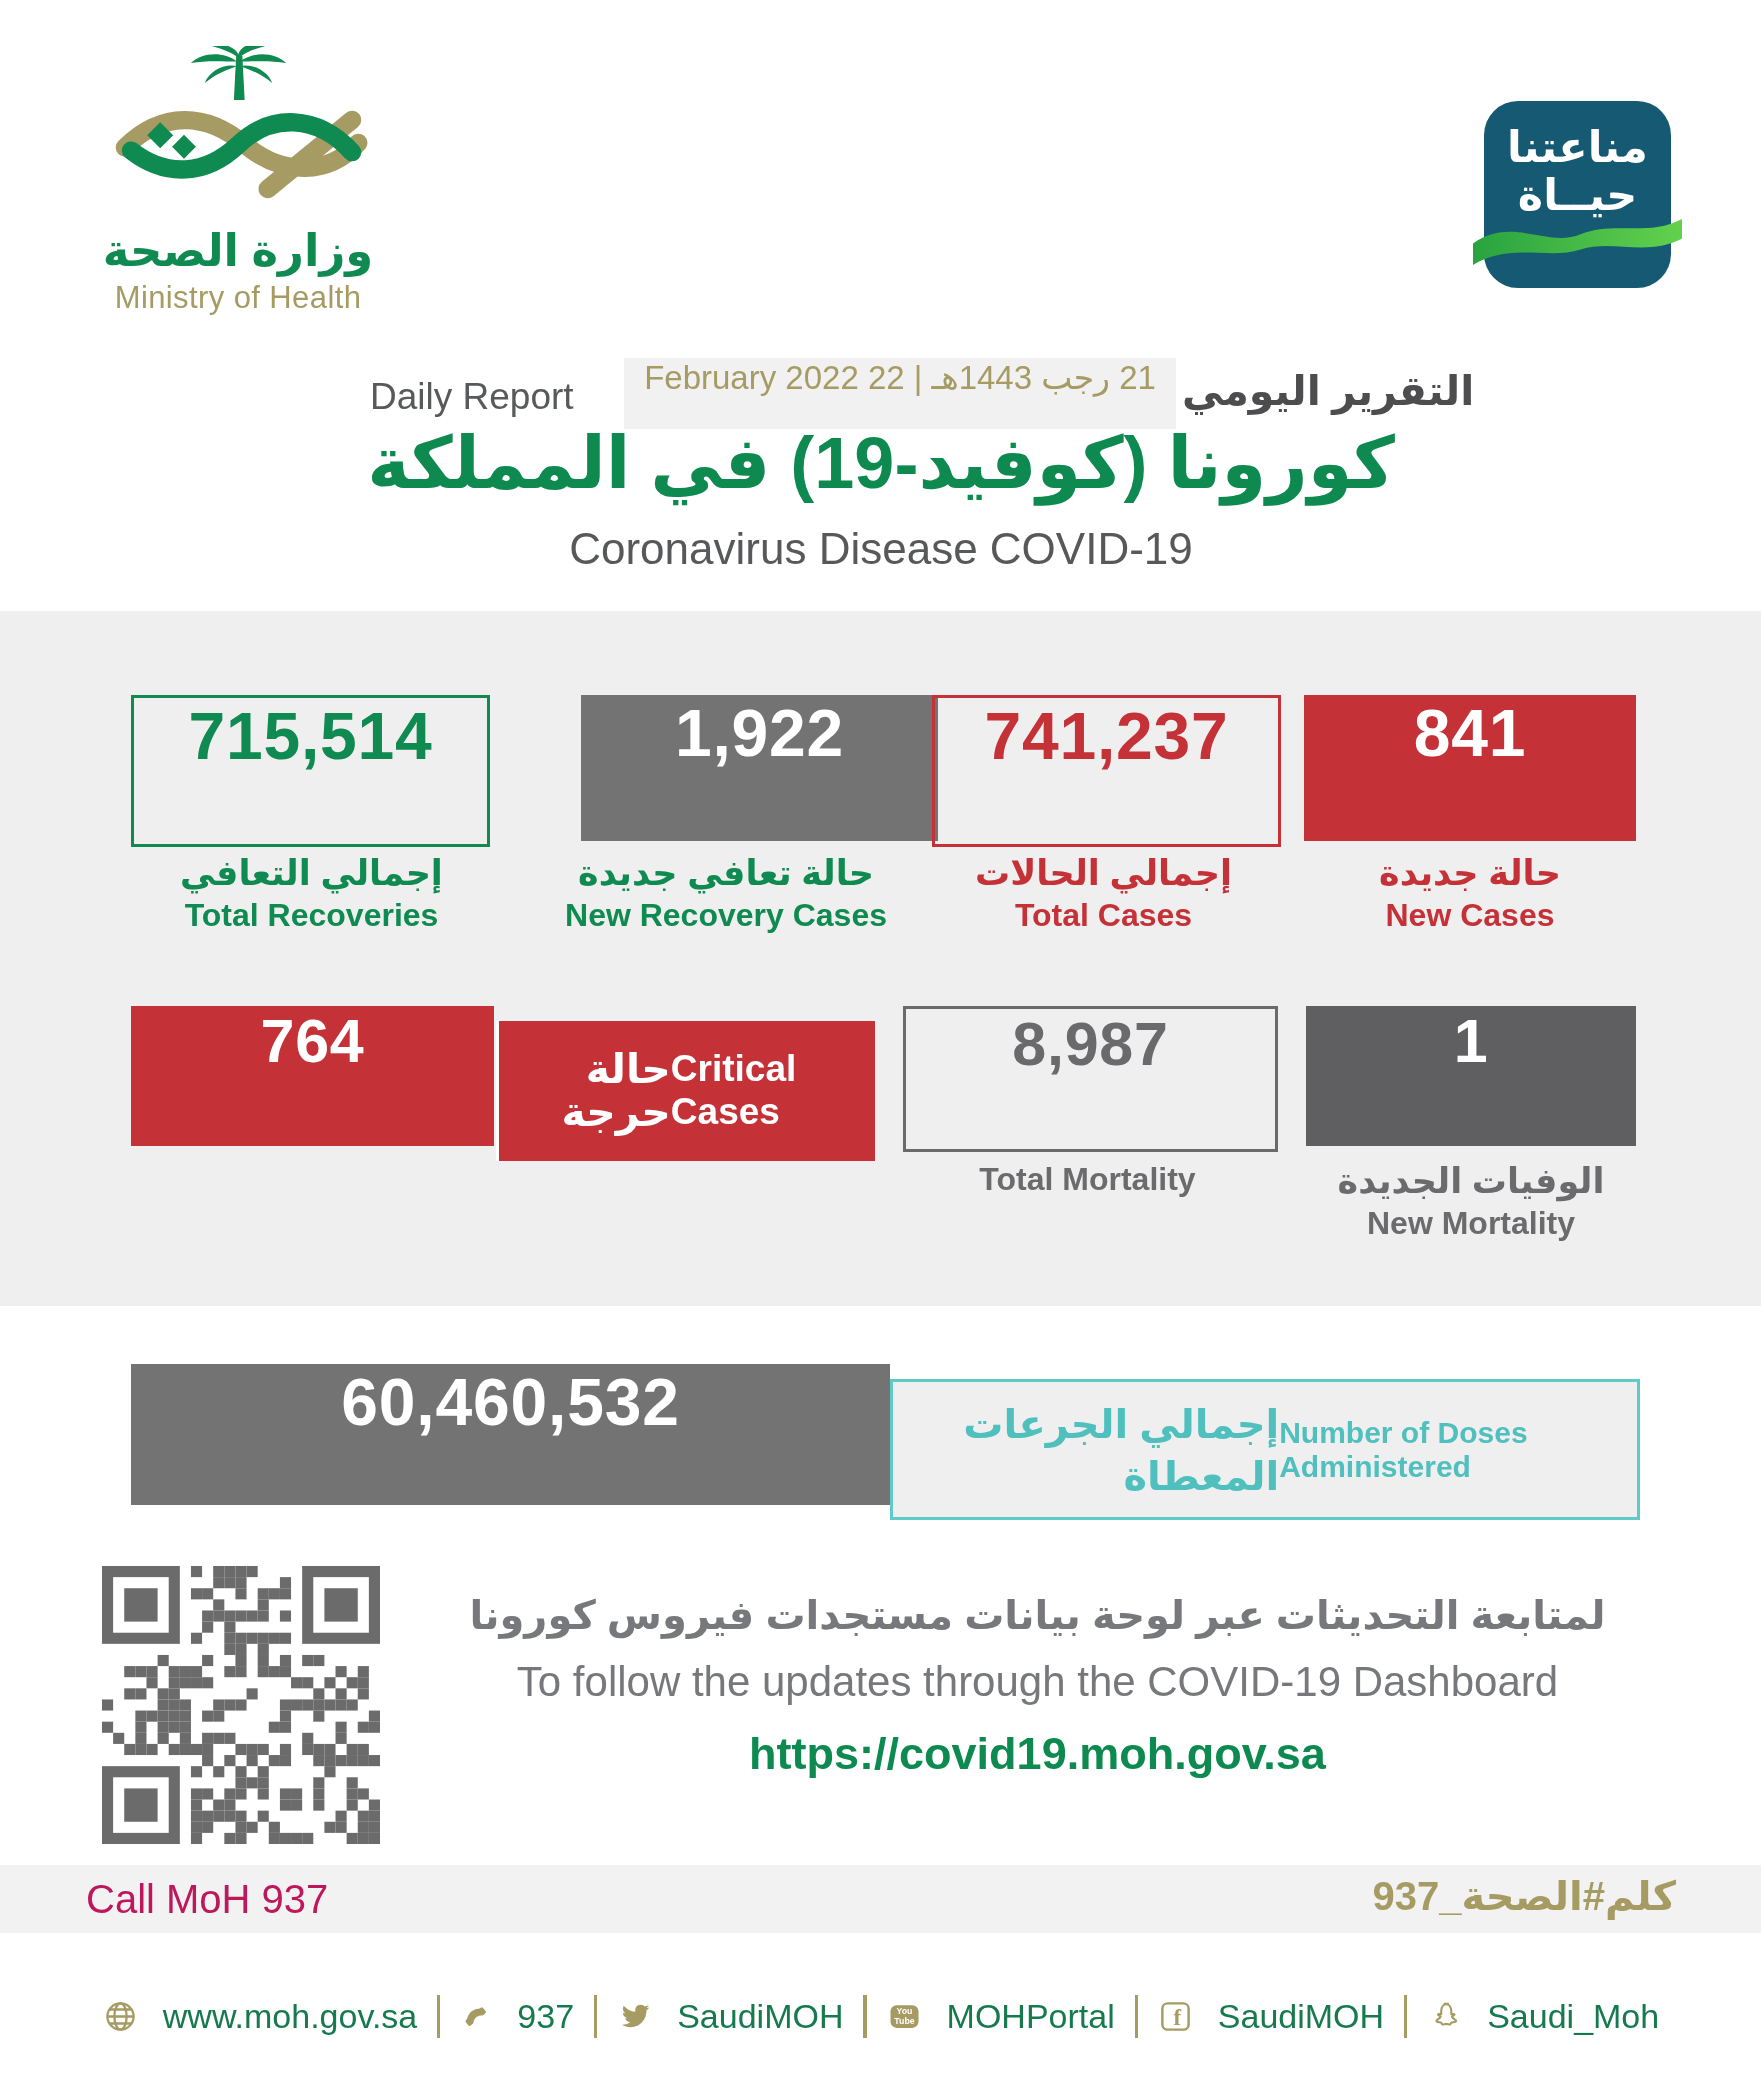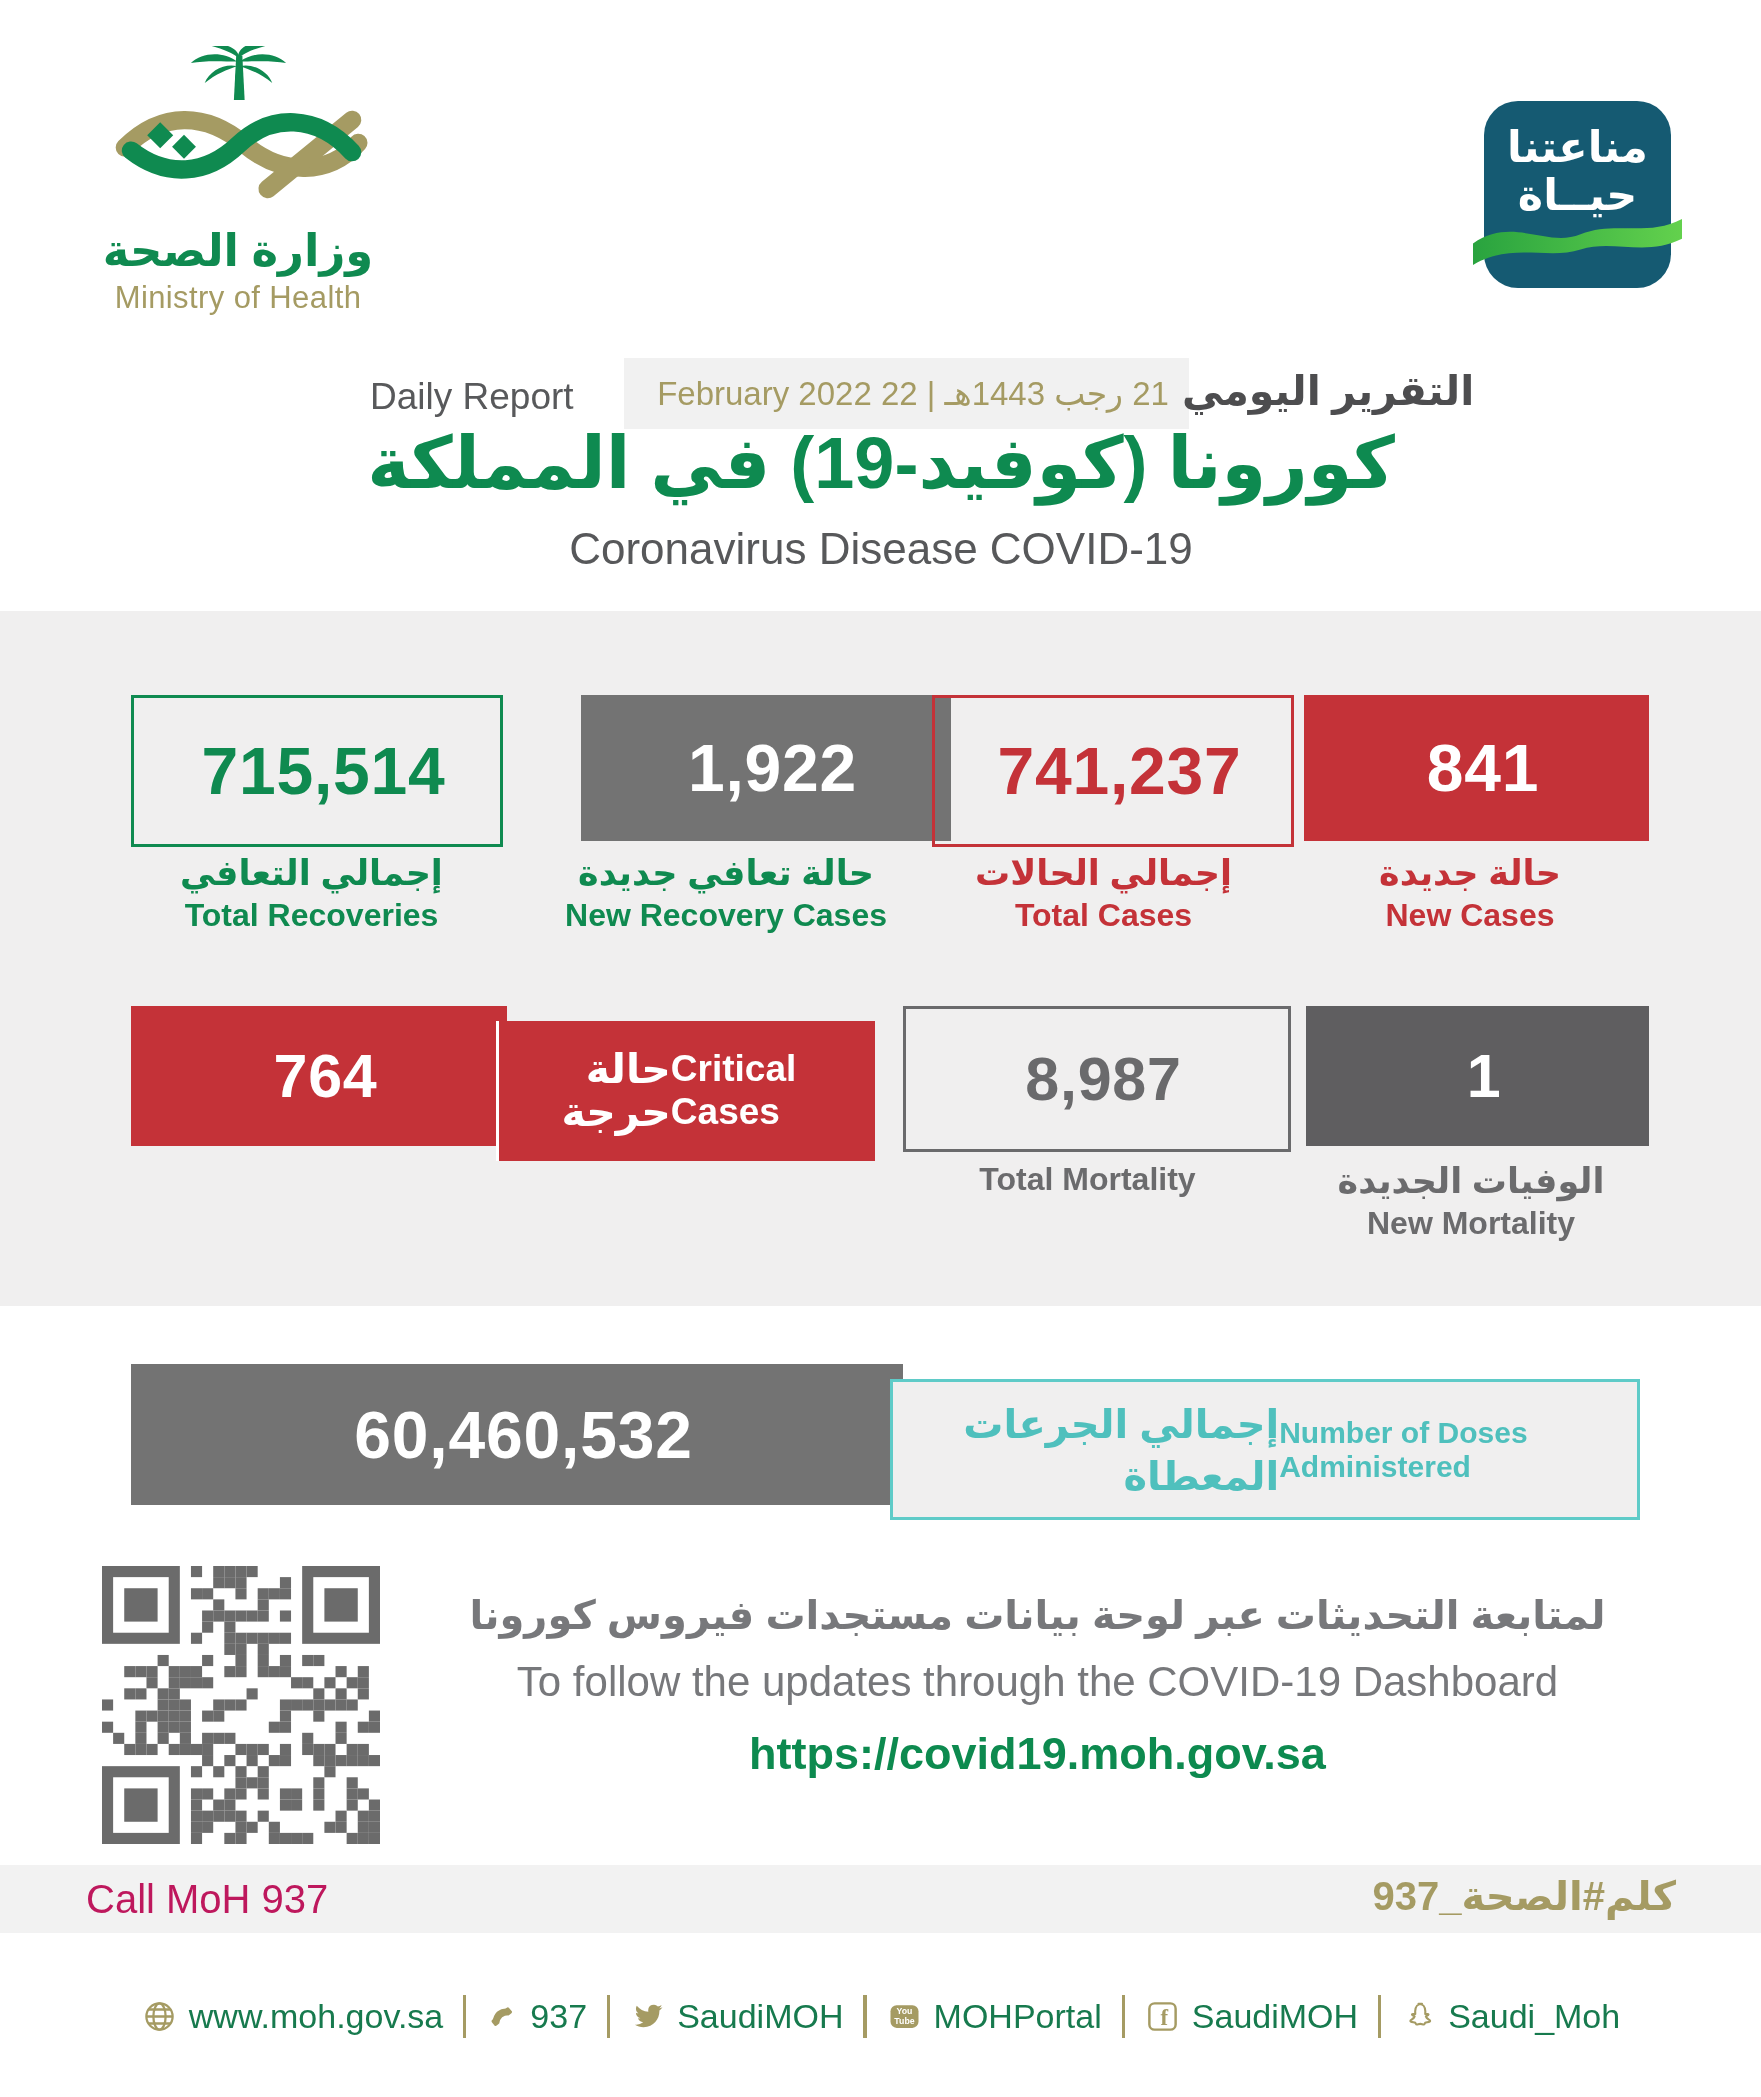--- a/index.html
+++ b/index.html
@@ -1,21 +1,21 @@
 <!DOCTYPE html>
 <html lang="en" style="font-size:12.3px"><head>
 <meta charset="utf-8">
 <style>
   html,body{margin:0;padding:0;background:#fff;}
   #page{
     position:relative;width:1762px;height:2097px;background:#ffffff;overflow:hidden;
     font-family:"Liberation Sans","DejaVu Sans",sans-serif;
   }
   .abs{position:absolute;}
-  .flexc{display:flex;align-items:center;justify-content:center;padding-left:13px;}
+  .flexc{display:flex;justify-content:center;}
   .col{display:flex;flex-direction:row;align-items:center;justify-content:center;margin-top:15px;}
   
   .logo-wrap{left:92px;top:46px;width:292px;text-align:center;}
   .logo-ar{color:#0f8a50;font-size:45px;font-weight:bold;line-height:1.1;}
   .logo-en{color:#a59b63;font-size:31px;margin-top:4.6px;letter-spacing:0.4px;}
   .badge{left:1484px;top:101px;width:187px;height:187px;background:#155a72;border-radius:34px;}
   .badge-text{position:absolute;top:21.5px;left:0;width:100%;text-align:center;color:#fff;
     font-weight:bold;font-size:43px;line-height:1.12;direction:rtl;}
   .badge-wave{position:absolute;left:-10.8px;bottom:20px;width:209px;height:69px;overflow:visible;}
   
@@ -53,21 +53,21 @@
   .dash{left:400px;top:1592px;width:1275px;text-align:center;}
   .dash-ar{font-size:40px;font-weight:bold;color:#77787b;direction:rtl;}
   .dash-en{font-size:42px;color:#77787b;margin-top:20px;font-weight:500;}
   .dash-url{font-size:45px;font-weight:bold;color:#0d8a4f;margin-top:21.5px;}
   
   .band{left:0;top:1865px;width:1762px;height:68px;background:#f2f2f2;}
   .call-en{left:86px;top:1877px;font-size:40px;color:#be185d;font-weight:500;}
   .call-ar{right:86px;top:1873px;font-size:40px;color:#a59b63;font-weight:bold;direction:rtl;}
   
   .footer{left:0;top:1995px;width:1762px;display:flex;align-items:center;justify-content:center;gap:20px;}
-  .fitem{display:flex;align-items:center;gap:12px;color:#177a4e;font-size:34px;font-weight:500;}
+  .fitem{display:flex;align-items:center;gap:25px;color:#177a4e;font-size:34px;font-weight:500;}
   .fdiv{width:3.1px;height:43px;background:#a59b63;}
   .icon{display:inline-block;}
 </style>
 </head>
 <body>
 
 <div id="page">
 
   <div class="abs logo-wrap">
     <svg class="icon" width="261" height="177" viewBox="0 0 340 230">

